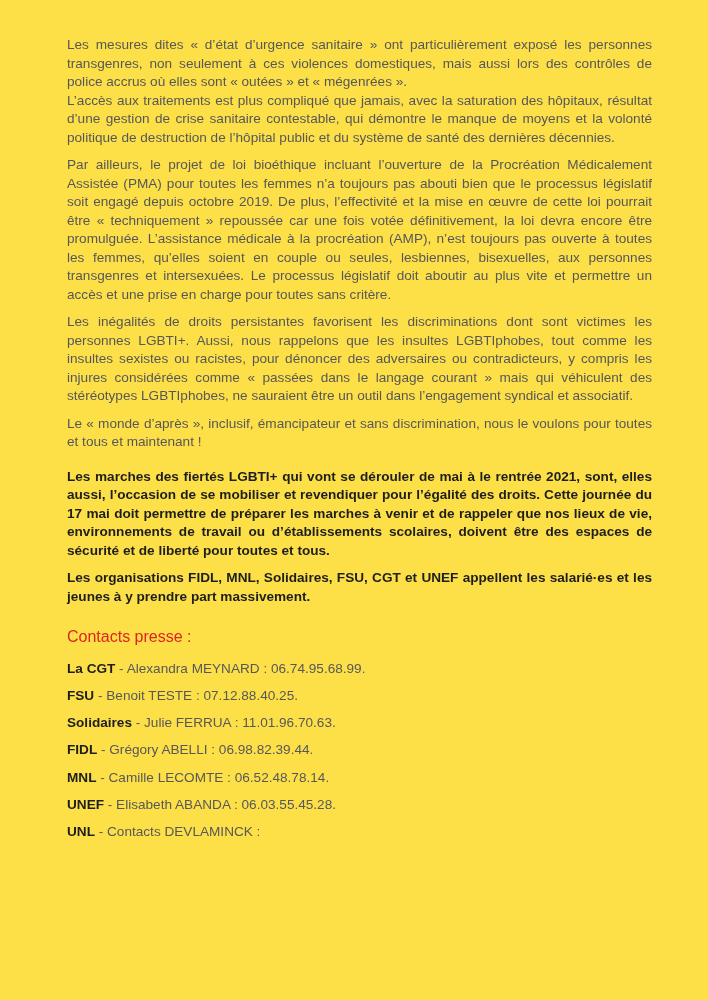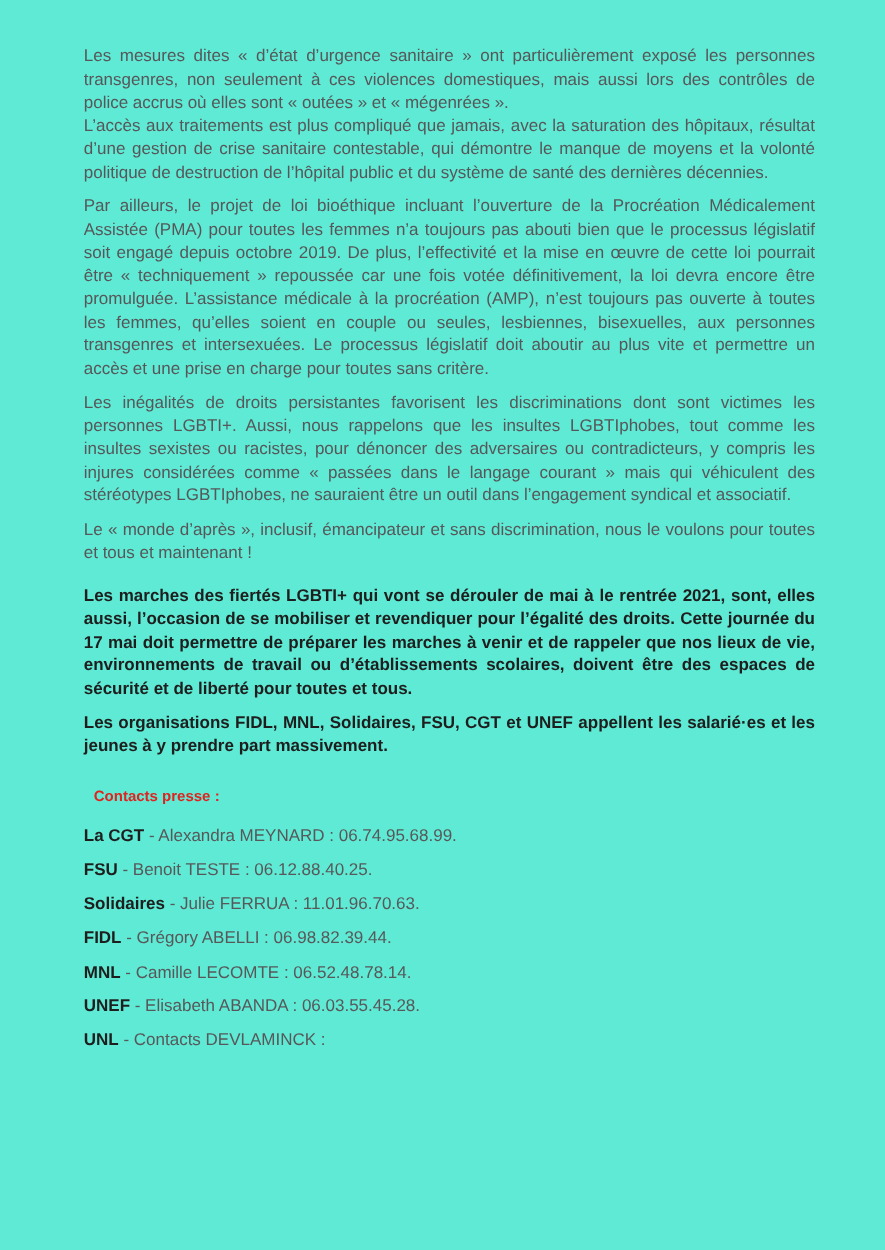--- a/index.html
+++ b/index.html
@@ -10,45 +10,45 @@
   body {
     width: 708px;
     height: 1000px;
     font-family: "Liberation Sans", "DejaVu Sans", sans-serif;
     overflow: hidden;
   }
   .page {
     box-sizing: border-box;
     width: 708px;
     height: 1000px;
-    background: #5eead4;
+    background: #fde047;
     padding: 36px 56px 0 67px;
   }
   .body-text {
     margin: 0 0 9px 0;
     font-size: 13.6px;
     line-height: 18.5px;
     color: #57575a;
     text-align: justify;
   }
   .joined {
     margin-bottom: 0;
   }
   .bold-para {
     font-weight: bold;
     color: #1e1e1e;
   }
   .lead-gap {
     margin-top: 16px;
   }
   .contacts-heading {
-    margin: 22px 0 13px 8px;
-    font-size: 12px;
+    margin: 22px 0 13px 0;
+    font-size: 16px;
     line-height: 18.5px;
-    font-weight: bold;
+    font-weight: normal;
     color: #e02320;
   }
   .contact-line {
     margin: 9px 0 5px 0;
     font-size: 13.6px;
     line-height: 18.3px;
     color: #58585a;
     text-align: left;
   }
   .contact-line .org {
@@ -72,21 +72,21 @@
   <p class="body-text">Le « monde d’après », inclusif, émancipateur et sans discrimination, nous le voulons pour toutes et tous et maintenant !</p>
 
   <p class="body-text bold-para lead-gap">Les marches des fiertés LGBTI+ qui vont se dérouler de mai à le rentrée 2021, sont, elles aussi, l’occasion de se mobiliser et revendiquer pour l’égalité des droits. Cette journée du 17 mai doit permettre de préparer les marches à venir et de rappeler que nos lieux de vie, environnements de travail ou d’établissements scolaires, doivent être des espaces de sécurité et de liberté pour toutes et tous.</p>
 
   <p class="body-text bold-para">Les organisations FIDL, MNL, Solidaires, FSU, CGT et UNEF appellent les salarié·es et les jeunes à y prendre part massivement.</p>
 
   <h2 class="contacts-heading">Contacts presse :</h2>
 
   <p class="contact-line"><span class="org">La CGT</span><span> - Alexandra MEYNARD : 06.74.95.68.99.</span></p>
 
-  <p class="contact-line"><span class="org">FSU</span><span> - Benoit TESTE : 06.12.88.40.25.</span></p>
+  <p class="contact-line"><span class="org">FSU</span><span> - Benoit TESTE : 07.12.88.40.25.</span></p>
 
   <p class="contact-line"><span class="org">Solidaires</span><span> - Julie FERRUA : 11.01.96.70.63.</span></p>
 
   <p class="contact-line"><span class="org">FIDL</span><span> - Grégory ABELLI : 06.98.82.39.44.</span></p>
 
   <p class="contact-line"><span class="org">MNL</span><span> - Camille LECOMTE : 06.52.48.78.14.</span></p>
 
   <p class="contact-line"><span class="org">UNEF</span><span> - Elisabeth ABANDA : 06.03.55.45.28.</span></p>
 
   <p class="contact-line"><span class="org">UNL</span><span> - Contacts DEVLAMINCK :</span></p>

